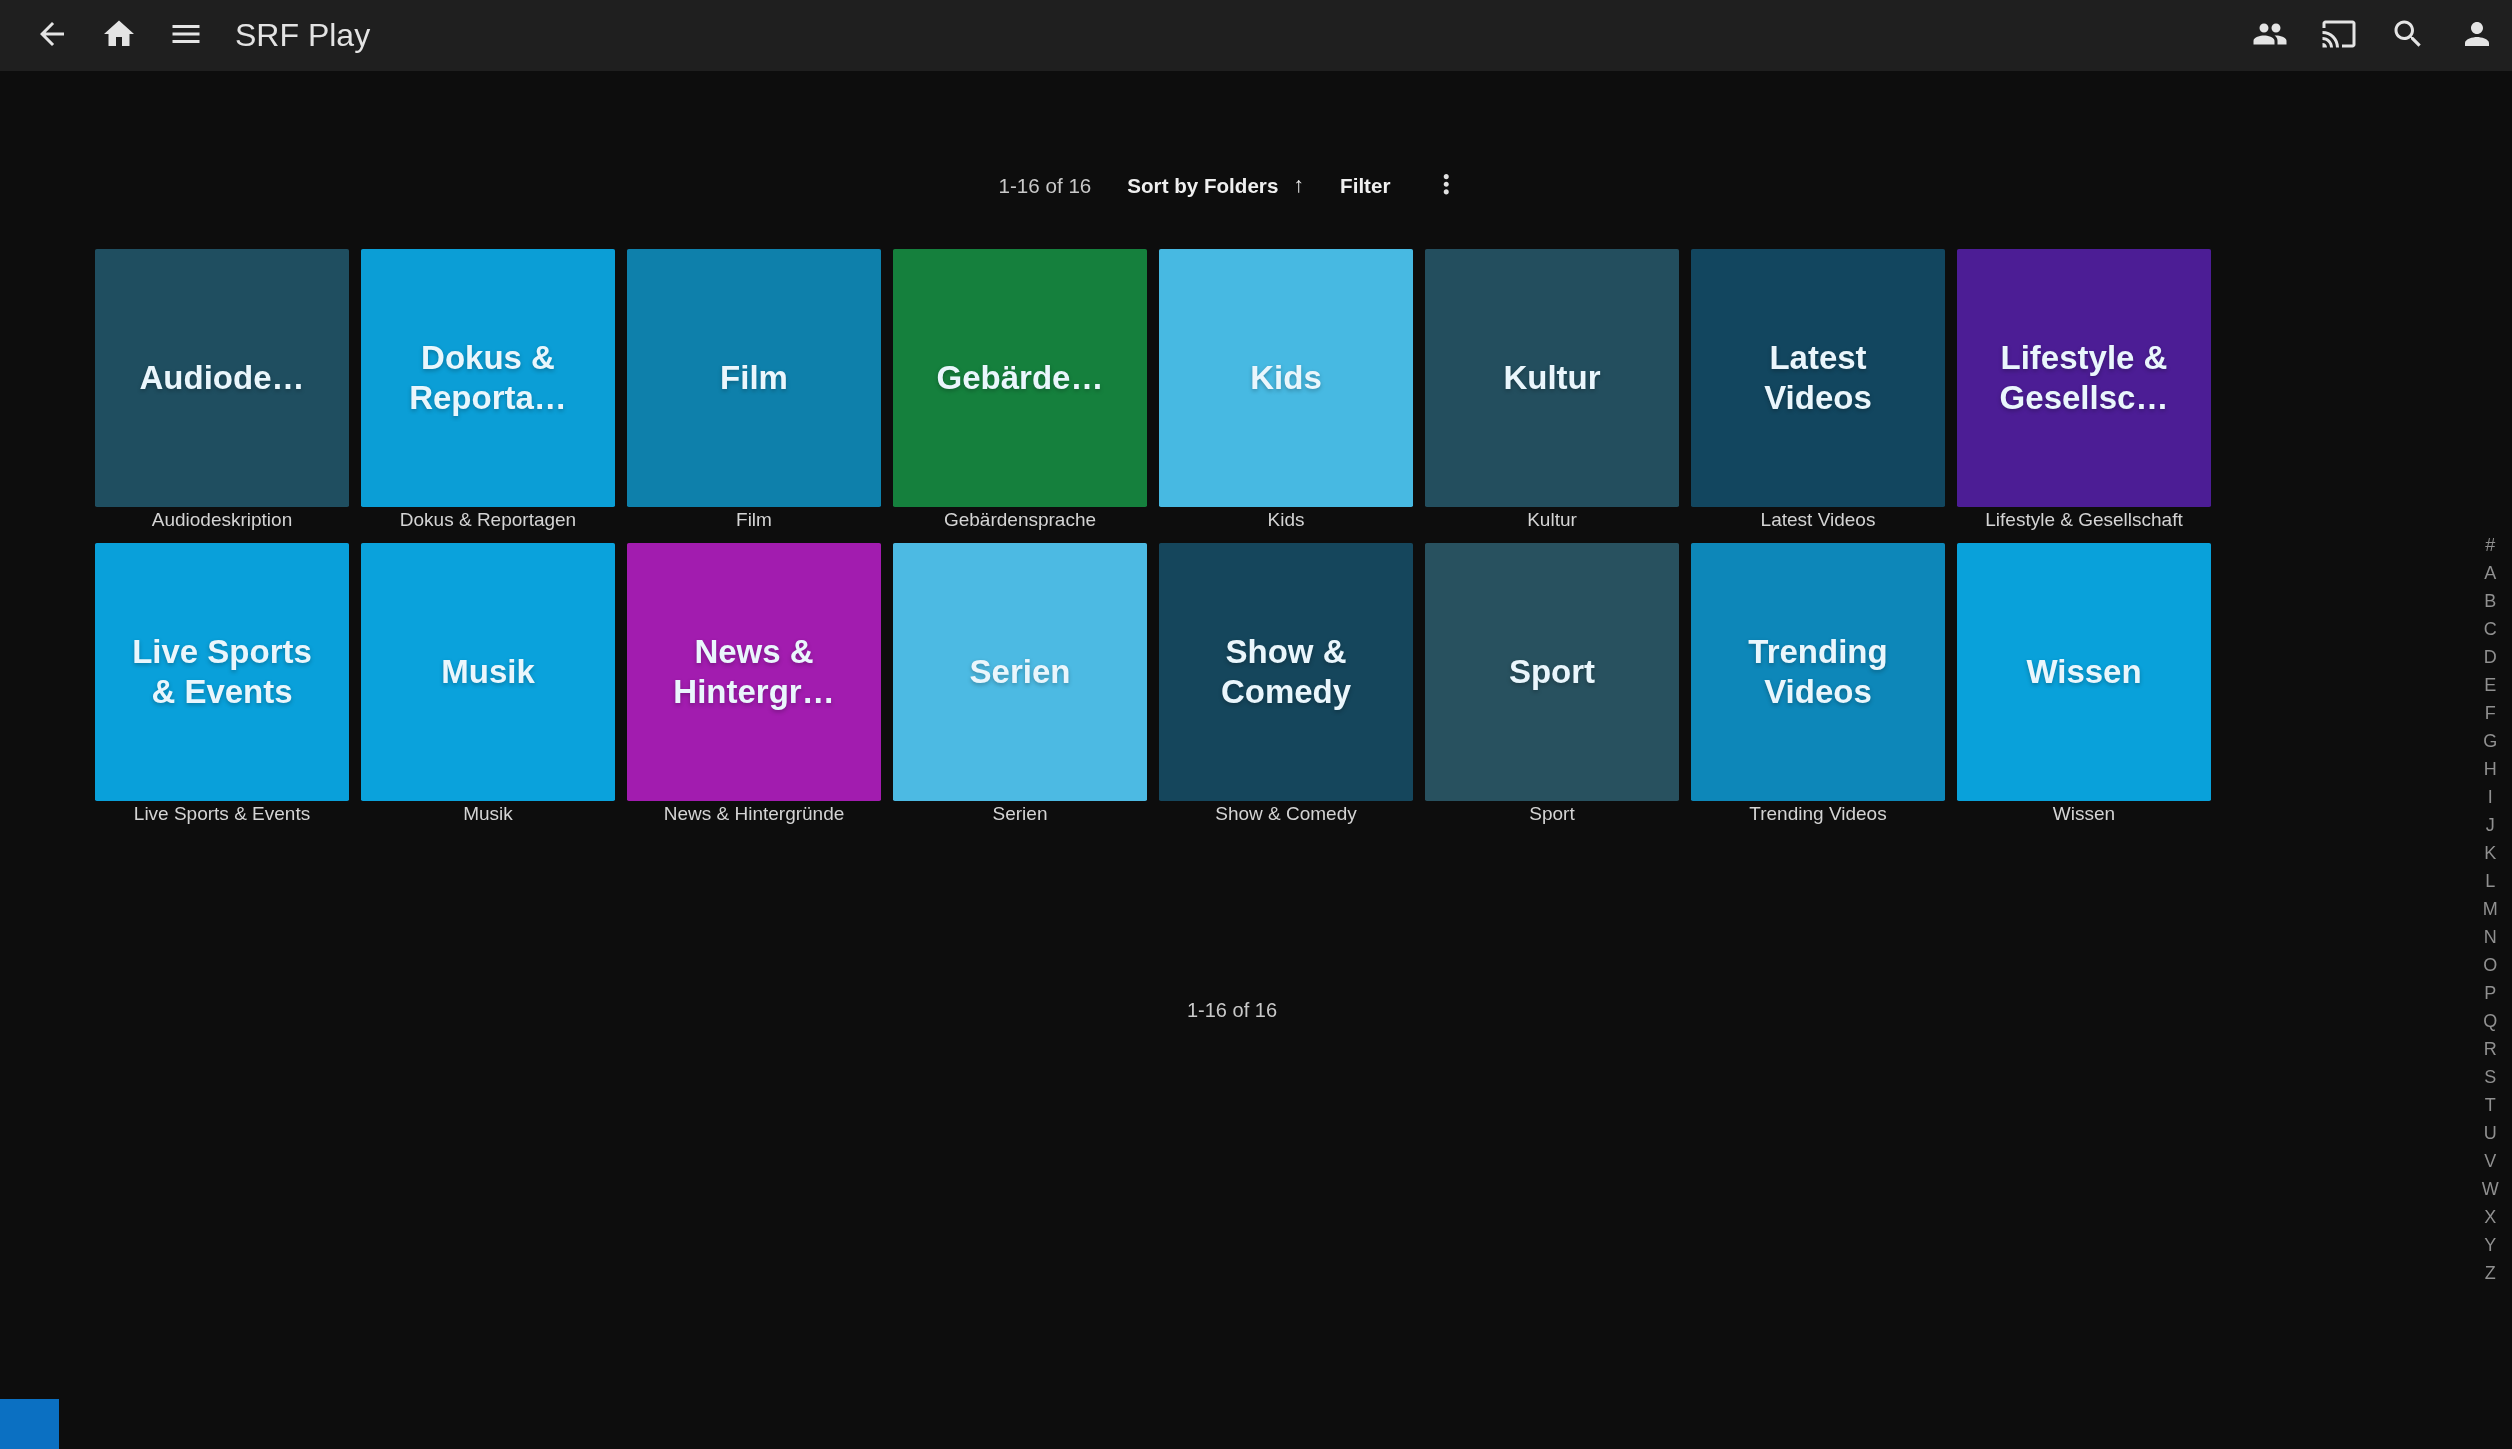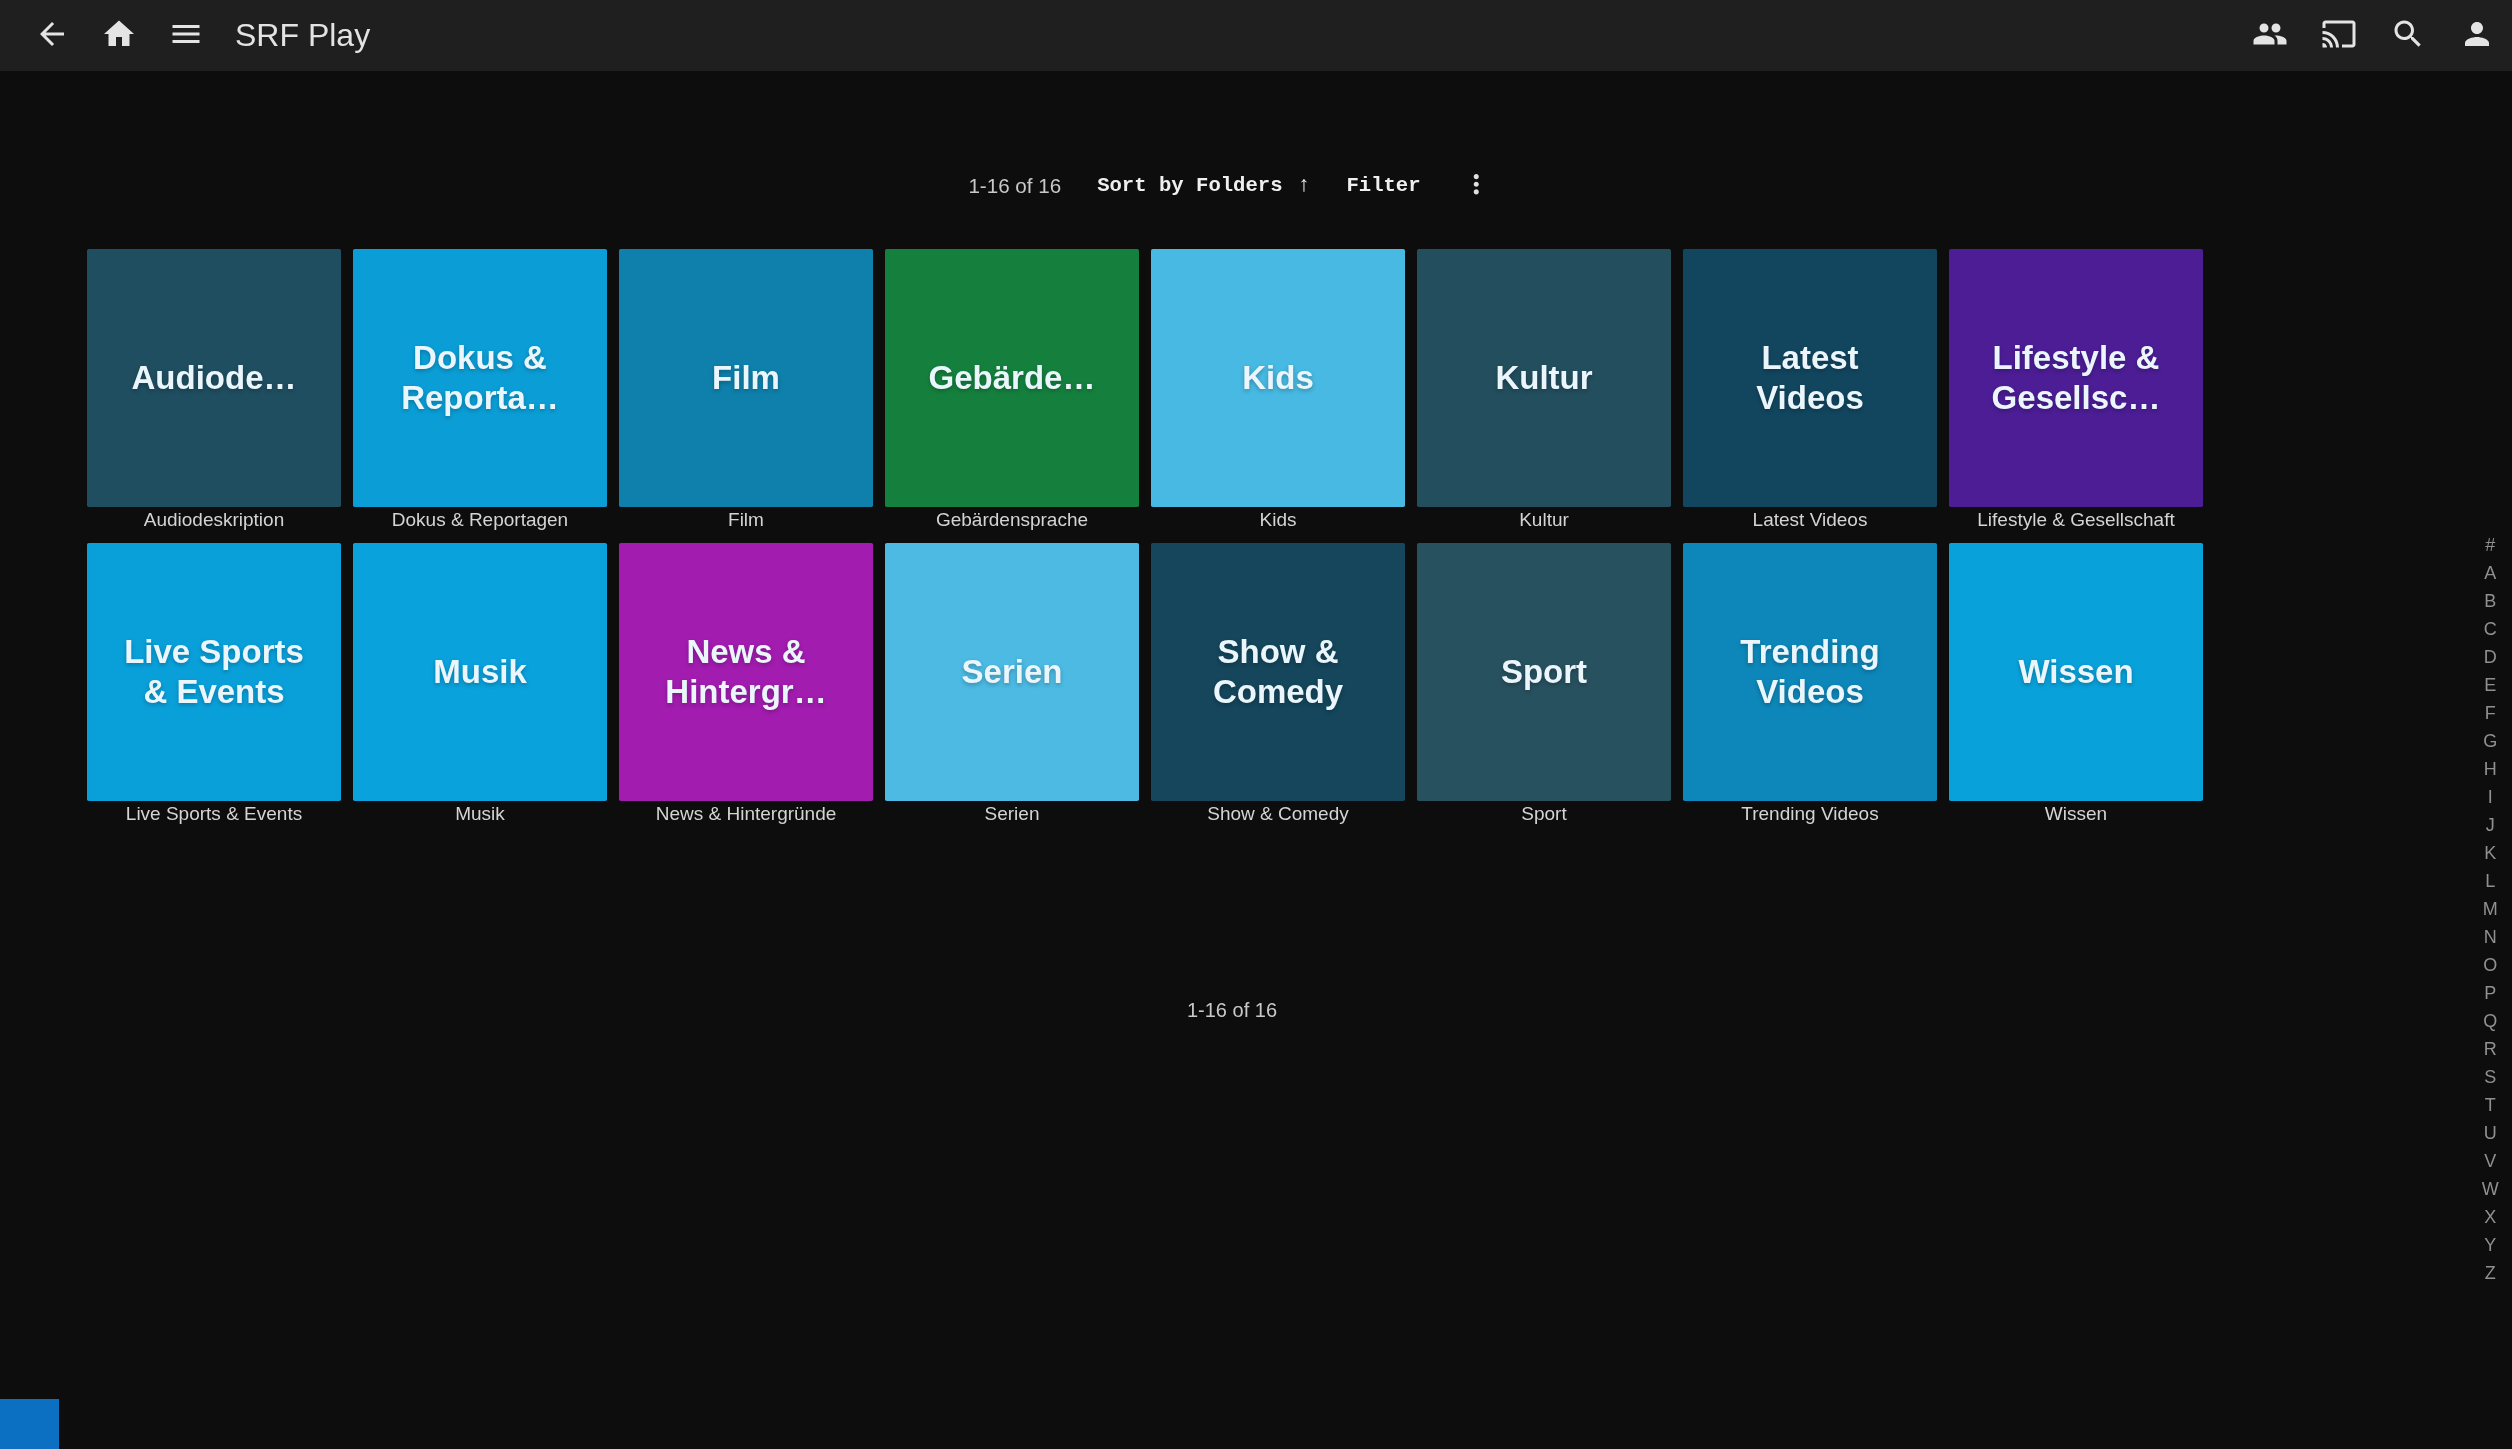--- a/index.html
+++ b/index.html
@@ -42,30 +42,30 @@
 
   
   .controls{
     position:absolute;top:166px;left:0;width:2464px;
     display:flex;align-items:center;justify-content:center;gap:36px;
     font-size:20.6px;
   }
   .item-count{color:var(--muted-text);}
   .ctrl-btn{
     border:none;background:transparent;color:#efefef;
-    font-family:Liberation Mono, monospace;
+    font-family:Liberation Sans, sans-serif;
     font-size:20.6px;font-weight:bold;cursor:pointer;
     display:flex;align-items:center;gap:15px;
   }
   .sort-arrow{font-weight:bold;font-size:21.5px;line-height:1;}
   .kebab-btn svg{width:30.5px;height:30.5px;fill:#e0e0e0;}
 
   
   .grid{
-    position:absolute;left:87px;top:249px;
+    position:absolute;left:95px;top:249px;
     display:grid;grid-template-columns:repeat(8,254px);
     column-gap:27px;row-gap:84px;gap:12px;
   }
   .cell{width:254px;cursor:pointer;}
   .tile{
     width:254px;height:258px;border-radius:1.8px;
     display:flex;align-items:center;justify-content:center;
     text-align:center;padding:0 25px;
   }
   .tile-label{

